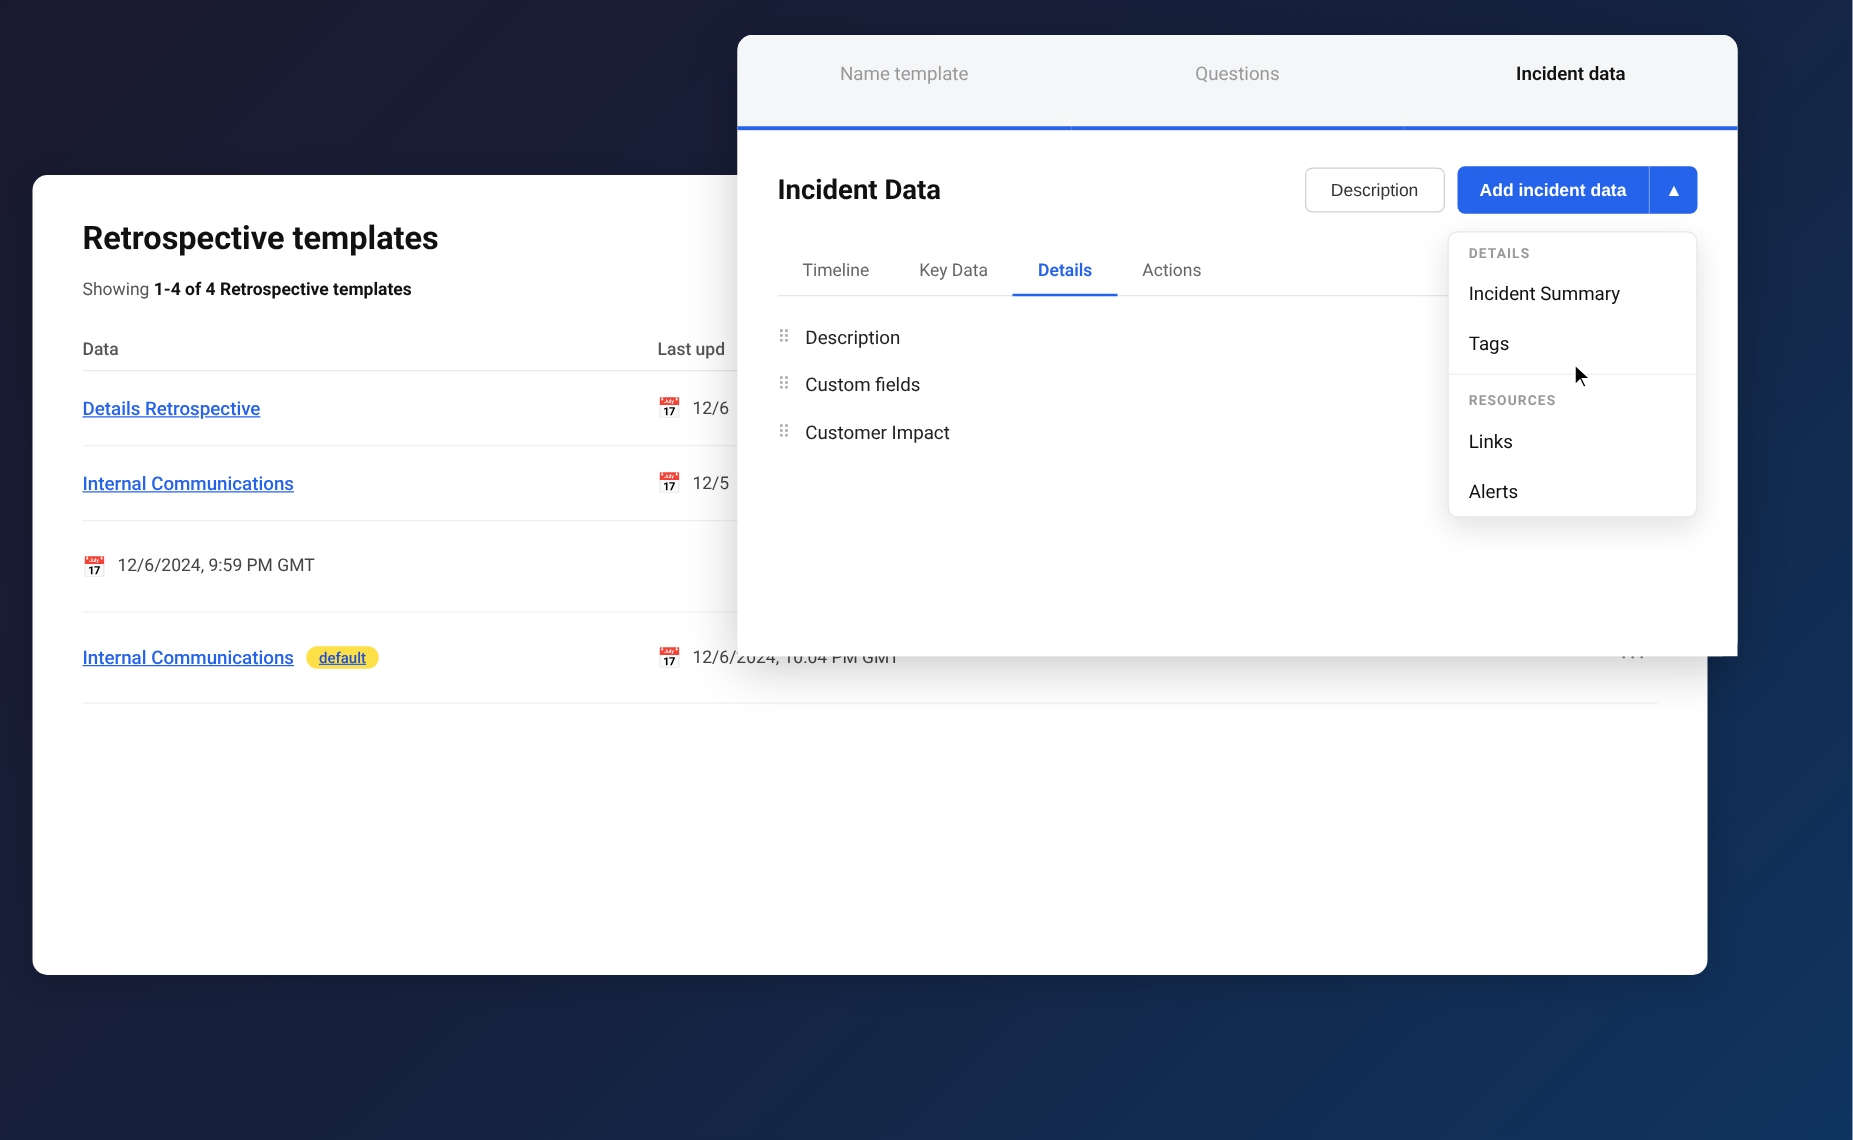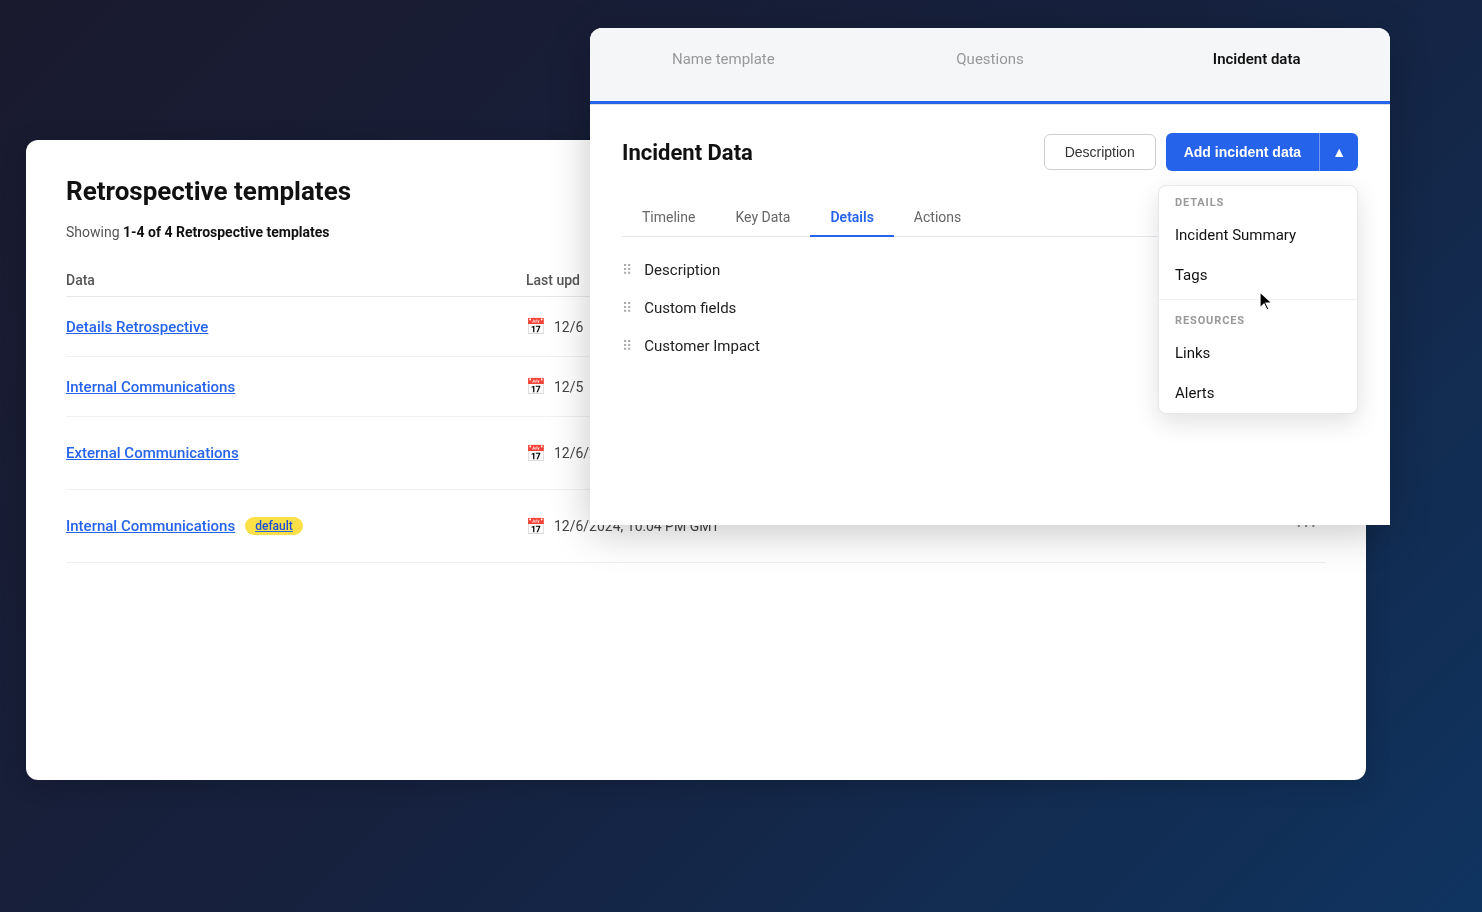--- a/index.html
+++ b/index.html
@@ -345,25 +345,20 @@
       </div>
     </div>
     <div class="row-updated" style="position:relative">
       <span class="calendar-icon">📅</span>
       <span>12/5</span>
       <div class="row-fade"></div>
     </div>
   </div>
 
   <div class="table-row">
-    <div class="col-name">
-      <div class="row-name">
-        <span>External Communications</span>
-      </div>
-    </div>
     <div class="row-updated">
       <span class="calendar-icon">📅</span>
       <span>12/6/2024, 9:59 PM GMT</span>
     </div>
     <div class="row-actions">···</div>
   </div>
 
   <div class="table-row">
     <div class="col-name">
       <div class="row-name">

